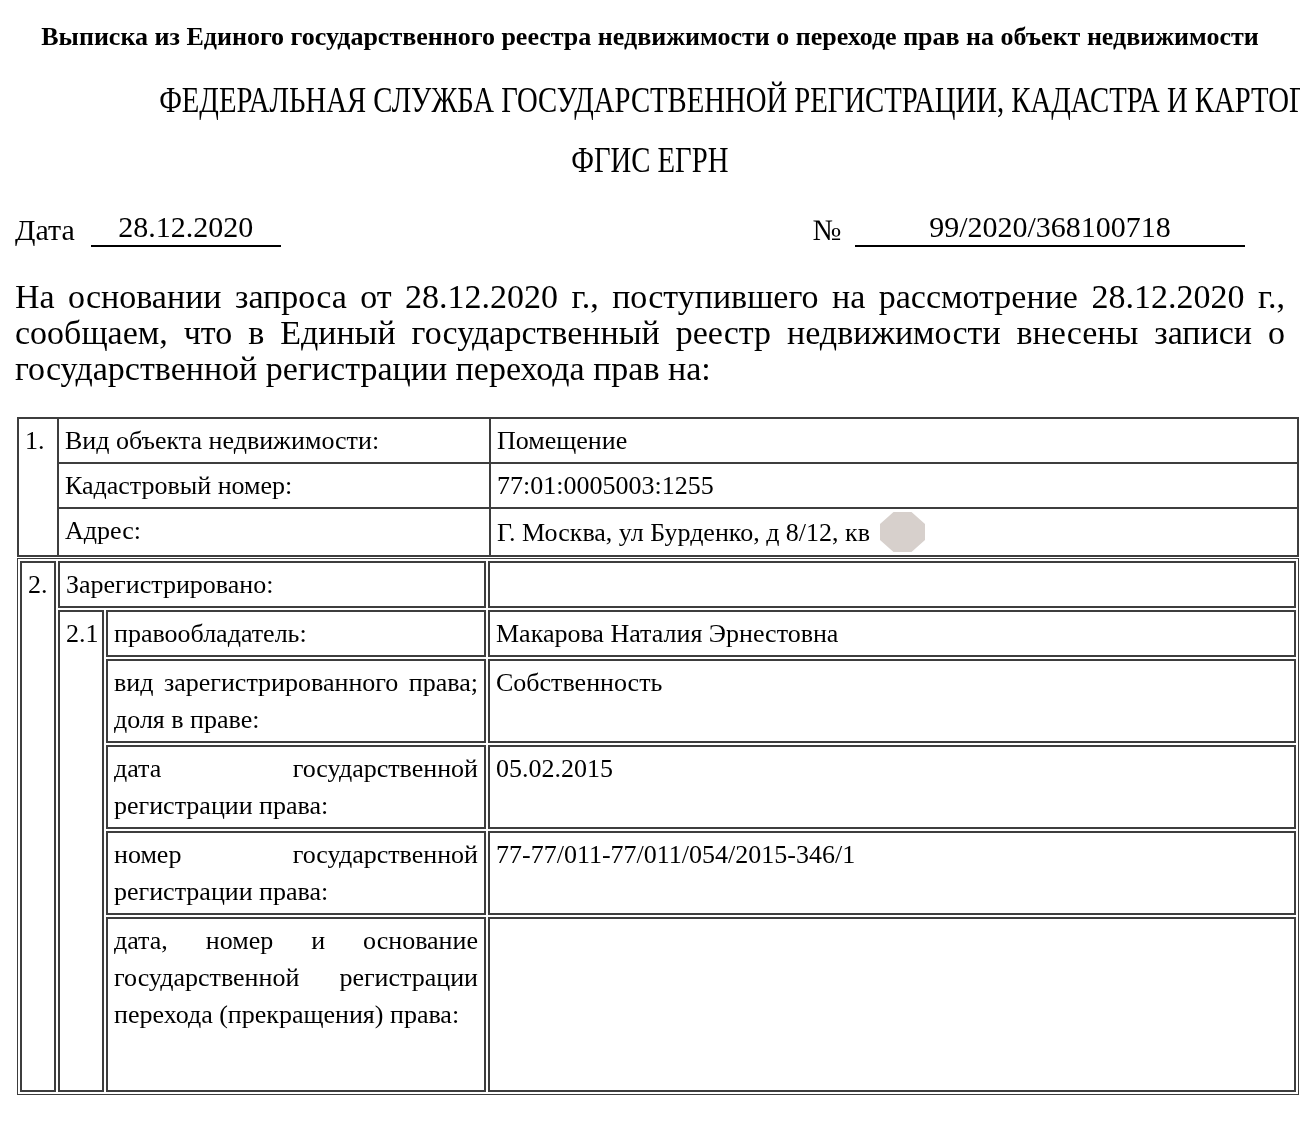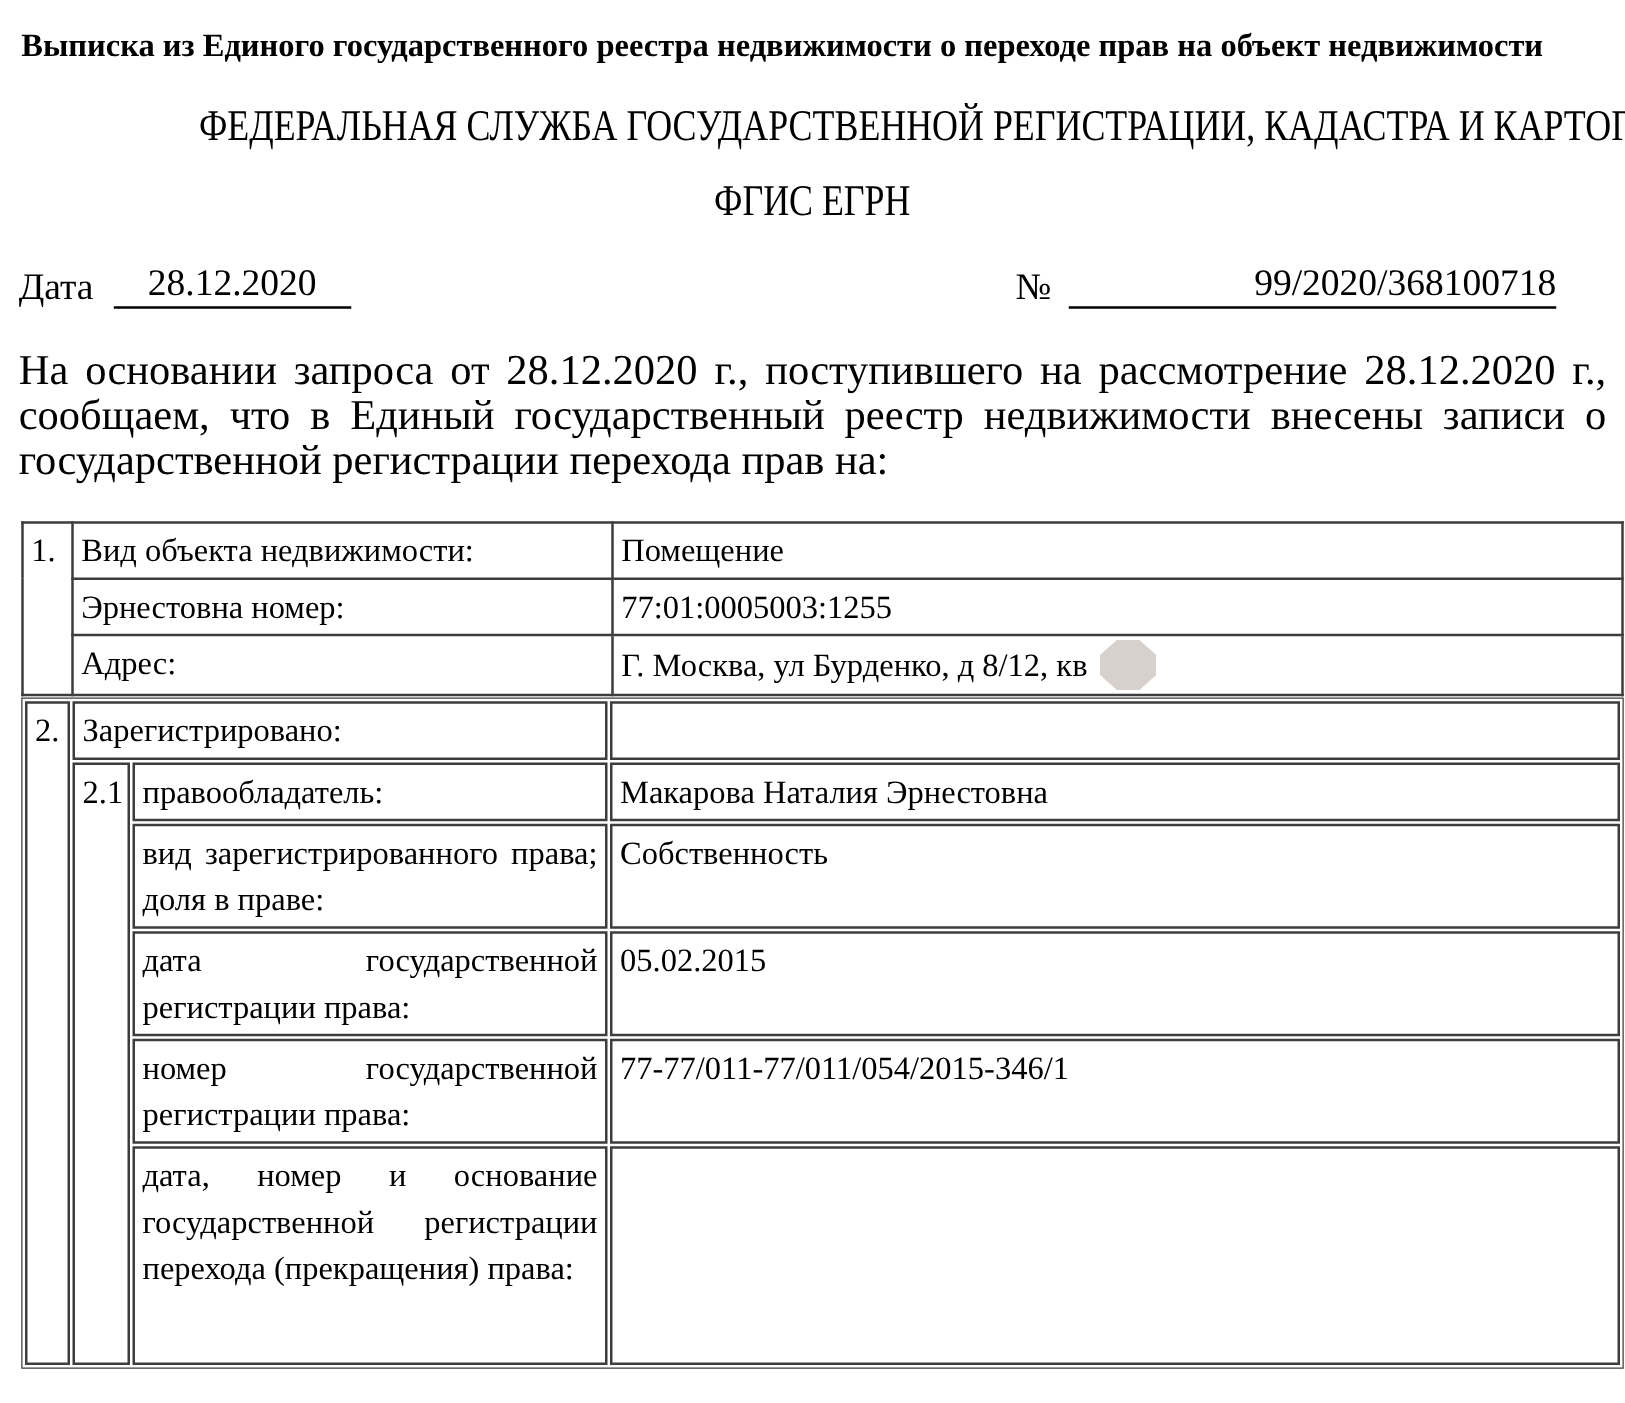--- a/index.html
+++ b/index.html
@@ -9,21 +9,21 @@
     box-sizing:border-box;
     padding:12px 15px 0 15px;
     overflow:hidden;
     background:#ffffff;
     font-family:"Liberation Serif","DejaVu Serif",serif;
     color:#000000;
   }
   
   .doc-title{
     font-size:26px;font-weight:bold;line-height:38px;
-    text-align:left;margin:6px 2px 0 2px;
+    text-align:center;margin:6px 2px 0 2px;
   }
   .agency,.system{text-align:center;}
   .agency{margin-top:22px;}
   .system{margin-top:14px;}
   .condensed{
     display:inline-block;
     font-size:35px;line-height:46px;
     transform:scaleX(0.82);
     transform-origin:50% 50%;
     white-space:normal;
@@ -35,21 +35,21 @@
     margin-top:26px;font-size:30px;
   }
   .u-line{
     display:inline-block;
     border-bottom:2px solid #000;
     text-align:center;
     padding-bottom:1px;
   }
   .date-u{width:190px;margin-left:16px;}
   .num-sign{margin-left:auto;}
-  .num-u{width:390px;margin-left:14px;margin-right:40px;text-align:right;}
+  .num-u{width:390px;margin-left:14px;margin-right:40px;}
   
   .intro{
     margin-top:32px;
     font-size:34px;line-height:36px;
     text-align:justify;
   }
   
   .tbl{
     width:1282px;
     margin-left:2px;
@@ -116,21 +116,21 @@
         <col style="width:432px">
         <col>
       </colgroup>
     <tbody>
         <tr>
       <td class="cell-num" rowspan="3">1.</td>
       <td class="cell-label">Вид объекта недвижимости:</td>
       <td>Помещение</td>
     </tr>
     <tr>
-      <td class="cell-label">Эрнестовна номер:</td>
+      <td class="cell-label">Кадастровый номер:</td>
       <td>77:01:0005003:1255</td>
     </tr>
     <tr>
       <td class="cell-label">Адрес:</td>
       <td>
         <span>Г. Москва, ул Бурденко, д 8/12, кв</span><span class="redaction"></span>
       </td>
     </tr>
   </tbody>
     </table>

